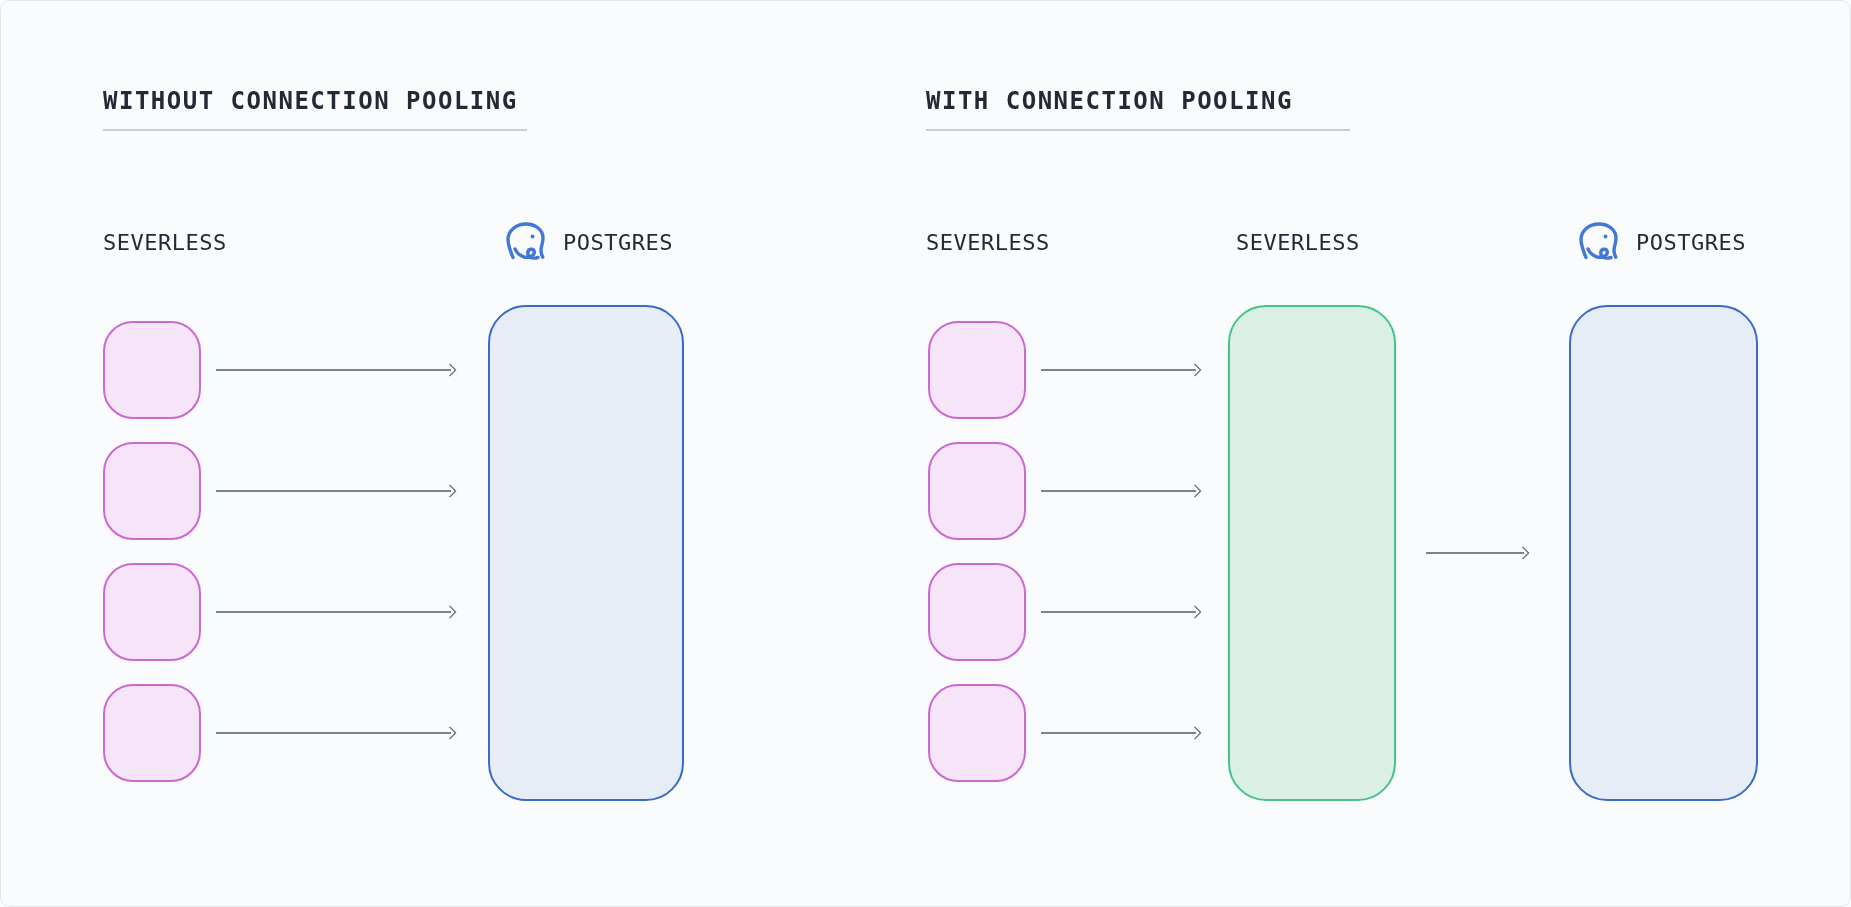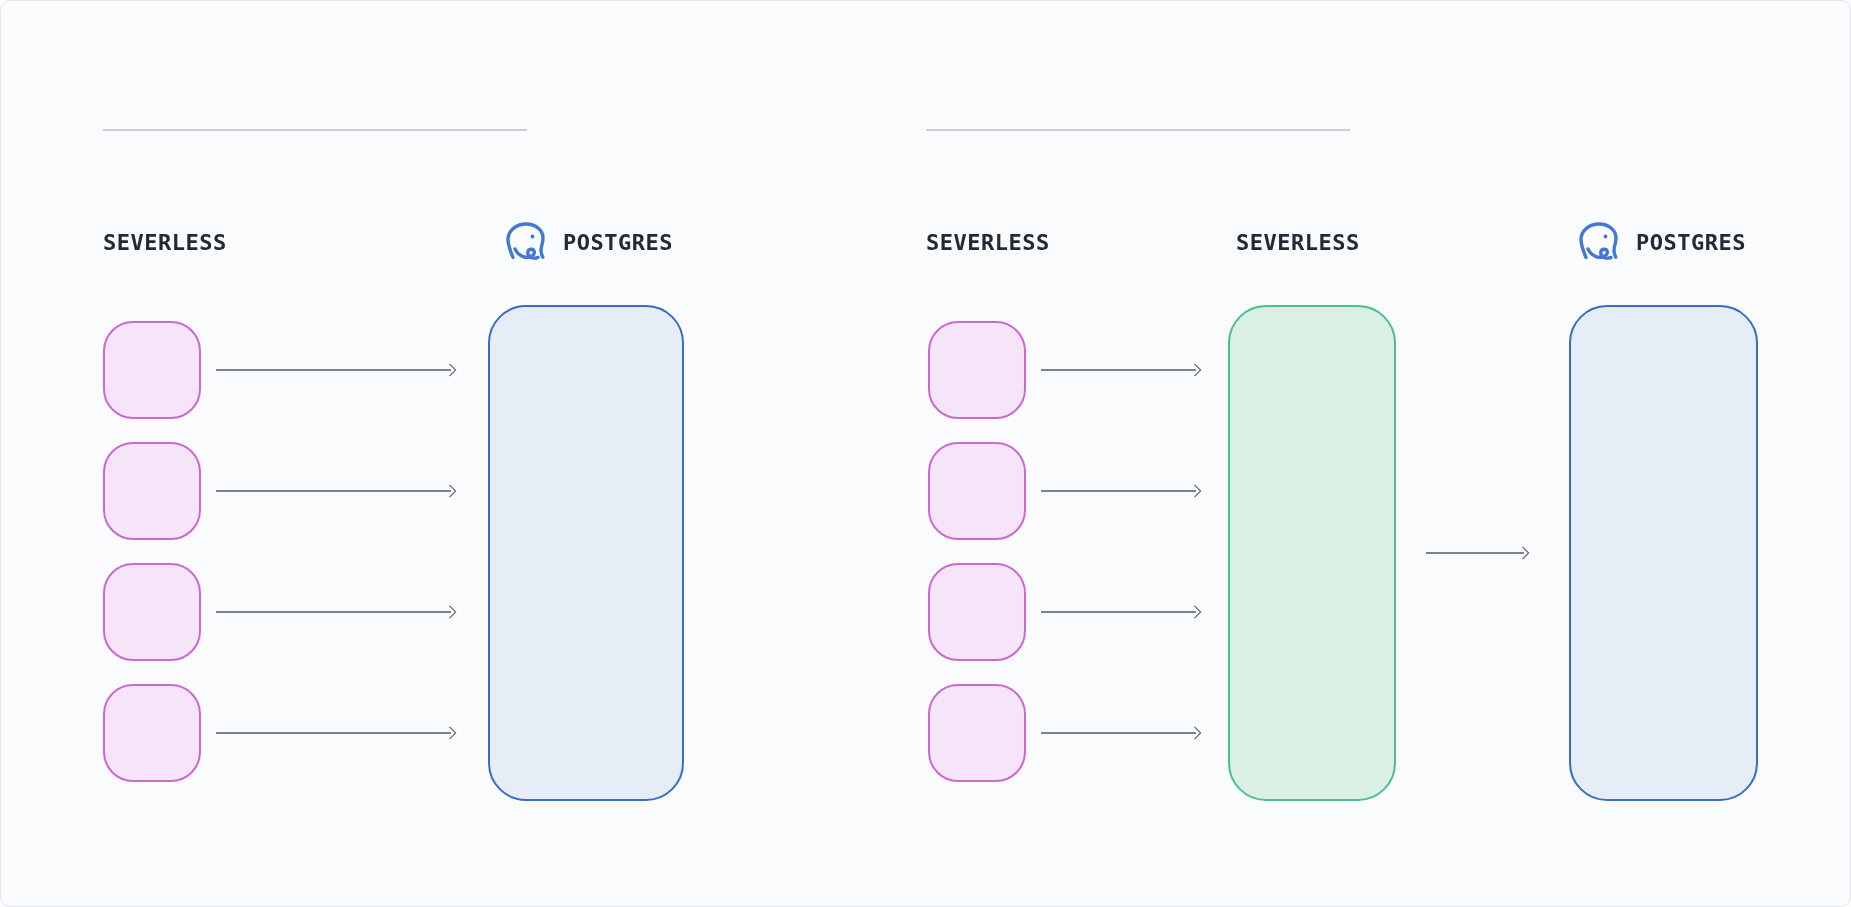--- a/index.html
+++ b/index.html
@@ -11,21 +11,21 @@
   }
   html,body{margin:0;padding:0;background:var(--background);}
   .canvas{
     position:relative;width:1851px;height:907px;box-sizing:border-box;
     background:var(--background);border:1px solid var(--canvas-border);border-radius:10px;
     overflow:hidden;color:var(--heading-text);
     font-family:"DejaVu Sans Mono","Liberation Mono",monospace;
   }
   .title{position:absolute;font-size:24px;font-weight:700;letter-spacing:1.5px;line-height:26px;white-space:nowrap;}
   .underline{position:absolute;width:424px;height:2px;background:var(--underline);}
-  .col-label{position:absolute;font-size:22px;font-weight:700;letter-spacing:.5px;line-height:22px;white-space:nowrap;}
+  .col-label{position:absolute;font-size:22px;font-weight:400;letter-spacing:.5px;line-height:22px;white-space:nowrap;}
   .pg-icon{position:absolute;width:48px;height:48px;color:var(--postgres-icon);}
   .pg-icon svg{width:100%;height:100%;display:block;}
   .client-column{position:absolute;display:flex;flex-direction:column;gap:23px;}
   .client-box{width:98px;height:98px;box-sizing:border-box;border:2px solid var(--client-border);
     background:var(--client-fill);border-radius:30px;}
   .arrow-column{position:absolute;display:flex;flex-direction:column;gap:105px;padding-top:41px;}
   .arrow{position:relative;height:16px;}
   .arrows-left .arrow{width:240px;}
   .arrows-right .arrow{width:160px;}
   .arrow-line{position:absolute;left:0;right:5px;top:7px;border-top:2px solid var(--arrow);}
@@ -50,20 +50,21 @@
   #arrows-1{left:215px;top:320px;}
   #clients-2{left:927px;top:320px;}
   #arrows-2{left:1040px;top:320px;}
   #mid-arrow{position:absolute;left:1425px;top:544px;width:103px;height:16px;}
 </style>
 </head>
 <body>
 
 <div class="canvas">
 
+  <div class="title" id="title-1">WITHOUT CONNECTION POOLING</div>
   <div class="underline" id="underline-1"></div>
 
   <div class="col-label" id="lbl-serverless-1">SEVERLESS</div>
 
   <span class="pg-icon" id="icon-pg-1">
     <svg viewBox="0 0 48 48" fill="none" stroke="currentColor" stroke-width="3.4" stroke-linecap="round" stroke-linejoin="round">
       <path d="M12 40.5 C 9.5 34 7 28.5 7 22.5 C 7 14 15 7 25 7 C 34.5 7 42 13 42 21 C 42 26.5 40 29 40 33.5 C 40 37 41.3 38.8 41.8 40.2"></path>
       <path d="M14 32 C 17.5 39.5 26 42.5 31.5 38.5 C 34.8 36 33.2 31.8 29.8 32.3 C 26.2 32.8 25.8 37.2 28.6 39.6 C 30.6 41.3 34.5 41.6 37 40.4"></path>
       <circle cx="31.5" cy="19.5" r="1.9" fill="currentColor" stroke="none"></circle>
     </svg>
@@ -90,20 +91,21 @@
         <span class="arrow-head"></span>
       </div>
       <div class="arrow">
         <span class="arrow-line"></span>
         <span class="arrow-head"></span>
       </div>
     </div>
 
   <div class="big-box box-postgres" id="blue-left"></div>
 
+  <div class="title" id="title-2">WITH CONNECTION POOLING</div>
   <div class="underline" id="underline-2"></div>
 
   <div class="col-label" id="lbl-serverless-2">SEVERLESS</div>
   <div class="col-label" id="lbl-supavisor">SEVERLESS</div>
 
   <span class="pg-icon" id="icon-pg-2">
     <svg viewBox="0 0 48 48" fill="none" stroke="currentColor" stroke-width="3.4" stroke-linecap="round" stroke-linejoin="round">
       <path d="M12 40.5 C 9.5 34 7 28.5 7 22.5 C 7 14 15 7 25 7 C 34.5 7 42 13 42 21 C 42 26.5 40 29 40 33.5 C 40 37 41.3 38.8 41.8 40.2"></path>
       <path d="M14 32 C 17.5 39.5 26 42.5 31.5 38.5 C 34.8 36 33.2 31.8 29.8 32.3 C 26.2 32.8 25.8 37.2 28.6 39.6 C 30.6 41.3 34.5 41.6 37 40.4"></path>
       <circle cx="31.5" cy="19.5" r="1.9" fill="currentColor" stroke="none"></circle>

